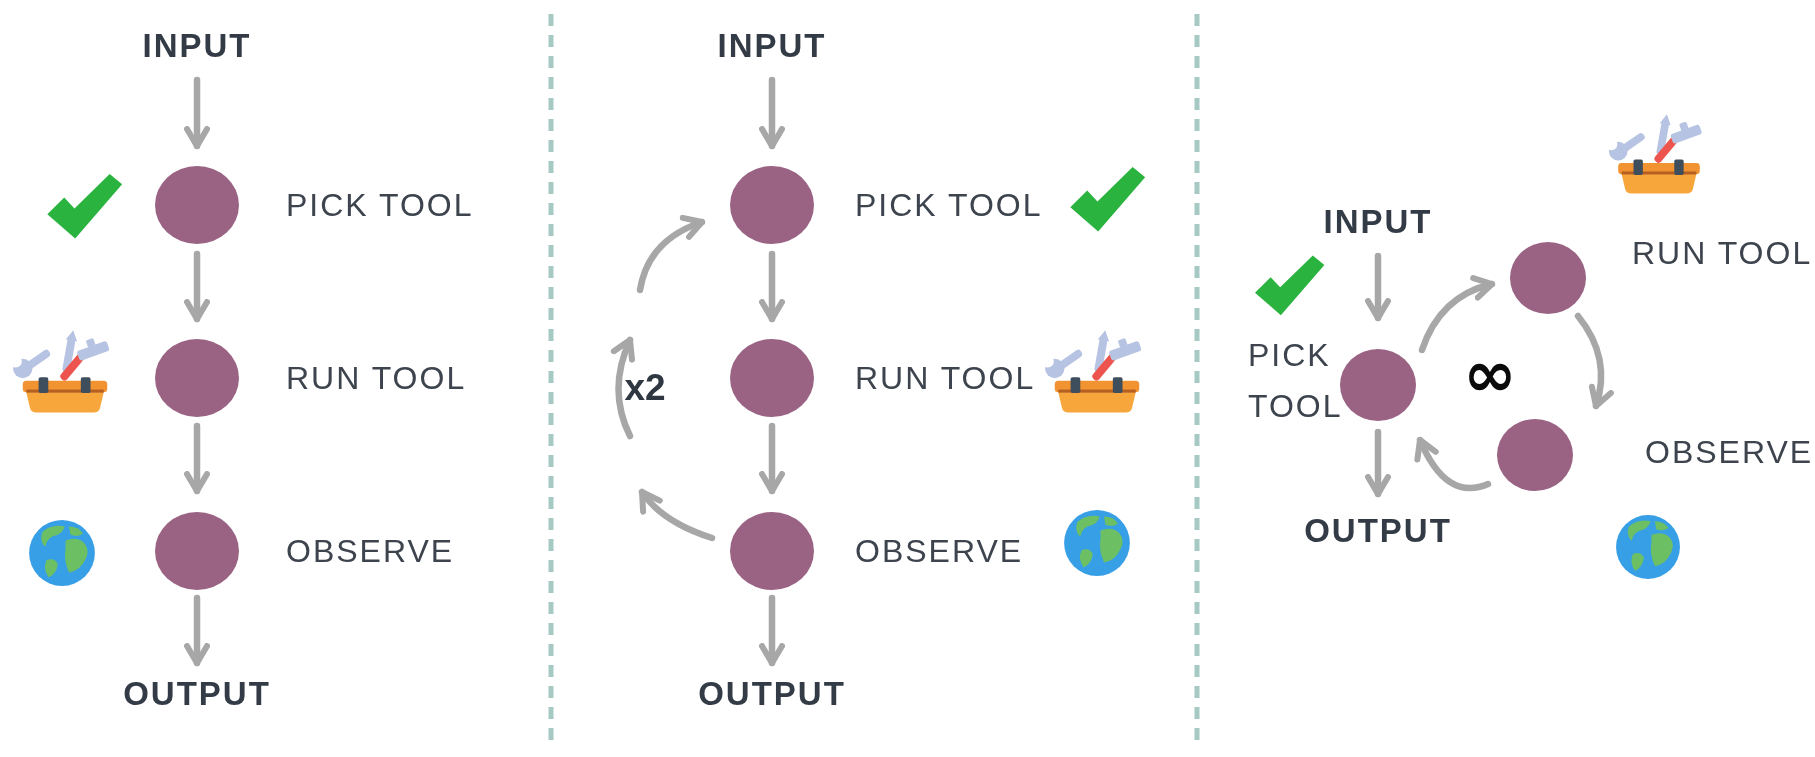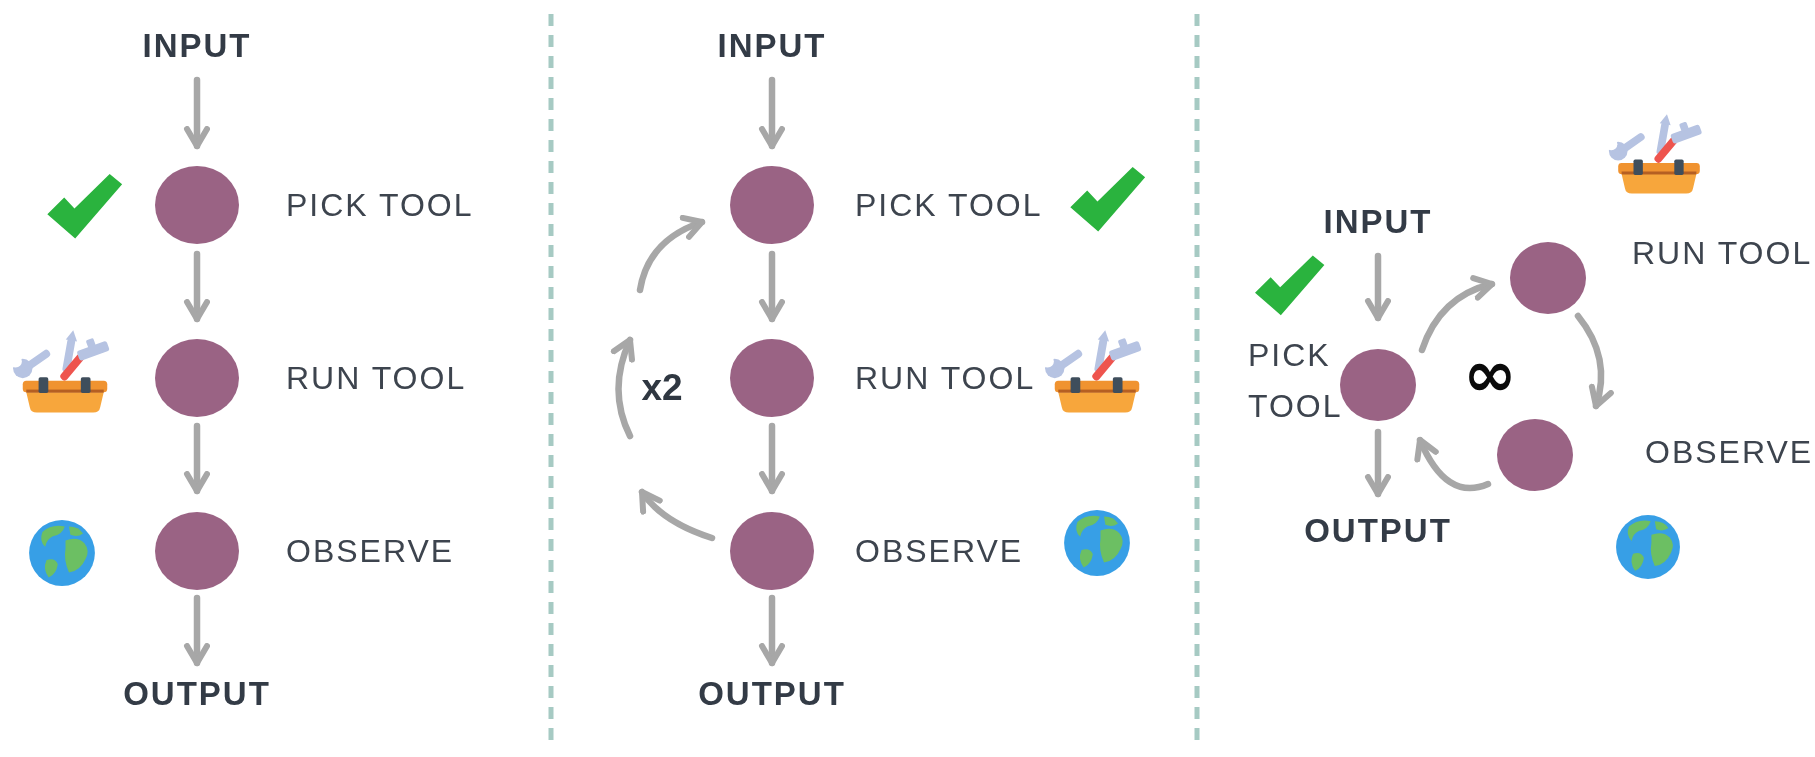--- a/index.html
+++ b/index.html
@@ -162,21 +162,21 @@
     </svg>
   </div>
 
   <div class="panel">
     <div class="heading" style="left:772px;top:46px;">INPUT</div>
 
     <div class="node-label" style="left:855px;top:205px;">PICK TOOL</div>
     <div class="node-label" style="left:855px;top:378px;">RUN TOOL</div>
     <div class="node-label" style="left:855px;top:551px;">OBSERVE</div>
 
-    <div class="loop-count" style="left:662px;top:388px;">x2</div>
+    <div class="loop-count" style="left:645px;top:388px;">x2</div>
 
     <div class="heading" style="left:772px;top:694px;">OUTPUT</div>
 
     <svg class="icon" style="left:1063px;top:163px;" width="88" height="74" viewBox="0 0 120 100">
       <path d="M10 60 L33 37 L47 52 L95 5 L112 19 L48 93 Z" fill="#2ab33e"></path>
     </svg>
 
     <svg class="icon" style="left:1044px;top:328px;" width="106" height="88" viewBox="0 0 120 100">
       <g>
         <circle cx="12" cy="46" r="11" fill="#b6c3e2"></circle>

